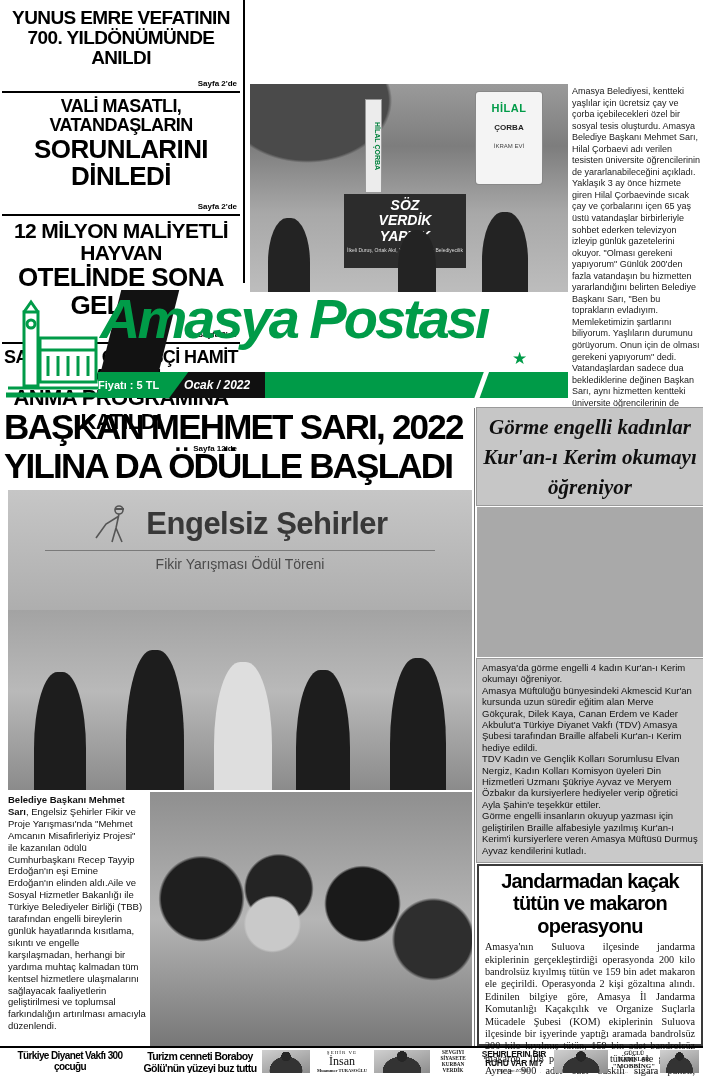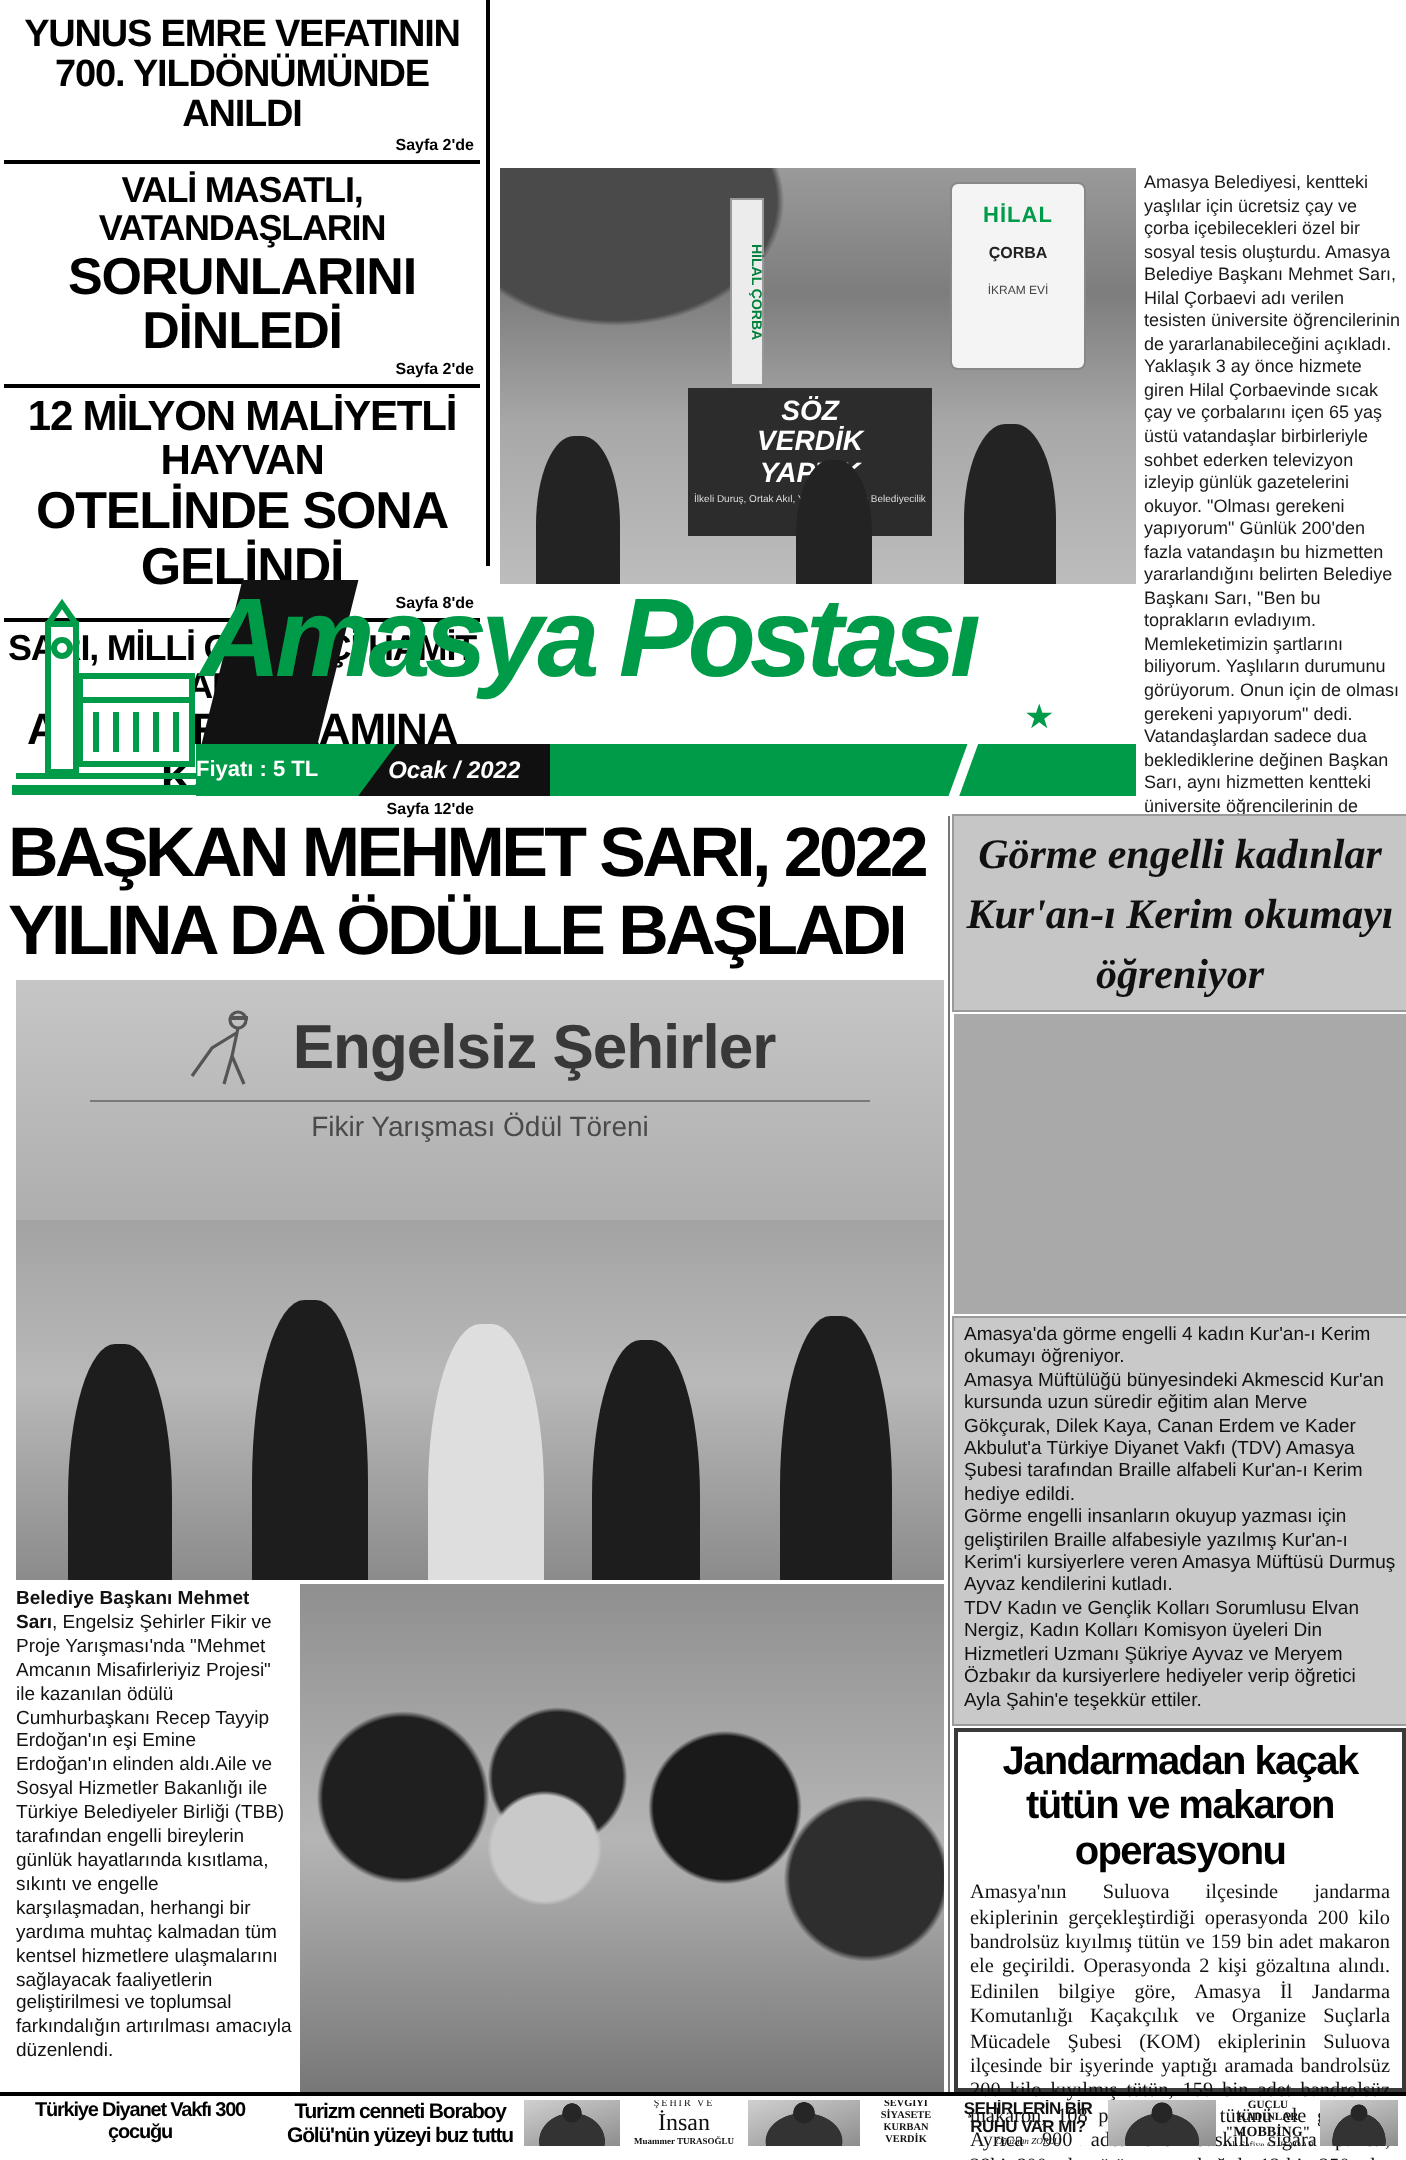--- a/index.html
+++ b/index.html
@@ -3,21 +3,21 @@
 <meta charset="utf-8">
 <style>
   * { margin:0; padding:0; box-sizing:border-box; }
   html,body { width:703px; height:1080px; background:#fff; font-family:"Liberation Sans",sans-serif; color:#000; overflow:hidden; }
   #page { position:relative; width:703px; height:1080px; background:#fff; }
 
   
   #teasers { position:absolute; left:2px; top:6px; width:238px; }
   .teaser { text-align:center; padding:2px 0 1px; }
   .teaser .tl { font-weight:bold; letter-spacing:-0.6px; line-height:1.06; display:block; }
-  .teaser .pg { display:block; text-align:right; font-size:8px; font-weight:bold; padding-right:3px; margin-top:0; }
+  .teaser .pg { display:block; text-align:right; font-size:8px; font-weight:bold; padding-right:3px; margin-top:11px; }
   .tdiv { border-top:2.5px solid #000; margin:2px 0; }
   #t1 .l1,#t1 .l2 { font-size:19px; }
   #t2 .l1 { font-size:18px; } #t2 .l2 { font-size:26px; }
   #t3 .l1 { font-size:21px; } #t3 .l2 { font-size:26px; }
   #t4 .l1 { font-size:18px; } #t4 .l2 { font-size:22px; }
   #vsep-top { position:absolute; left:243px; top:0; width:2px; height:283px; background:#000; }
 
   
   #top-headline { position:absolute; left:247px; top:4px; width:456px; text-align:center; font-size:27px; font-weight:bold; letter-spacing:-1px; line-height:1.2; }
   #top-photo { position:absolute; left:250px; top:84px; width:318px; height:208px; overflow:hidden;
@@ -35,21 +35,21 @@
   #soz-banner .s2 { font-size:5px; display:block; margin-top:3px; color:#ddd; }
   #top-side-text { position:absolute; left:572px; top:86px; width:130px; font-size:9px; line-height:11.55px; color:#1a1a1a; }
 
   
   #mast-shadow { position:absolute; left:110px; top:290px; width:58px; height:90px; background:#121212; transform:skewX(-14deg); }
   #mast-logo { position:absolute; left:4px; top:298px; width:96px; height:104px; }
   #mast-title { position:absolute; left:100px; top:286px; width:474px; font-size:56px; font-style:italic; font-weight:bold; color:#009b48; letter-spacing:-3px; white-space:nowrap; }
   #mast-star { position:absolute; left:512px; top:348px; color:#009b48; font-size:17px; }
   #mast-bar { position:absolute; left:98px; top:372px; width:470px; height:26px; background:#009b48; display:flex; align-items:center; }
   #mast-bar .info { flex:1; color:#fff; font-weight:bold; font-size:13px; padding-left:16px; }
-  #mast-bar .price { color:#fff; font-weight:bold; font-size:11px; margin-right:20px;text-align:right; }
+  #mast-bar .price { color:#fff; font-weight:bold; font-size:11px; margin-right:10px;text-align:right; }
   #mast-date { position:relative; width:96px; height:26px; background:#101010; clip-path:polygon(20% 0,100% 0,100% 100%,0 100%); display:flex; align-items:center; justify-content:center; color:#fff; font-weight:bold; font-style:italic; font-size:12px; }
   #mast-slash { position:absolute; right:84px; top:-3px; width:5px; height:33px; background:#fff; transform:rotate(20deg); z-index:2; }
 
   
   #main-headline { position:absolute; left:4px; top:408px; width:470px; font-size:35px; font-weight:bold; letter-spacing:-1.8px; line-height:1.1; }
   #main-photo { position:absolute; left:8px; top:490px; width:464px; height:300px; overflow:hidden; background:#bef264; }
   #mp-banner { position:absolute; left:0; top:0; width:464px; height:120px; background:linear-gradient(180deg,#c6c6c6,#aeaeae); text-align:center; }
   #mp-banner .row { display:flex; align-items:center; justify-content:center; gap:10px; margin-top:14px; }
   #mp-banner .btitle { font-size:31px; font-weight:bold; color:#383838; letter-spacing:-0.5px; }
   #mp-banner .brule { width:84%; height:1px; background:#7a7a7a; margin:6px auto 4px; }
@@ -223,22 +223,22 @@
     <span class="lead">Belediye Başkanı Mehmet Sarı</span><span>, Engelsiz Şehirler Fikir ve Proje Yarışması'nda "Mehmet Amcanın Misafirleriyiz Projesi" ile kazanılan ödülü Cumhurbaşkanı Recep Tayyip Erdoğan'ın eşi Emine Erdoğan'ın elinden aldı.Aile ve Sosyal Hizmetler Bakanlığı ile Türkiye Belediyeler Birliği (TBB) tarafından engelli bireylerin günlük hayatlarında kısıtlama, sıkıntı ve engelle karşılaşmadan, herhangi bir yardıma muhtaç kalmadan tüm kentsel hizmetlere ulaşmalarını sağlayacak faaliyetlerin geliştirilmesi ve toplumsal farkındalığın artırılması amacıyla düzenlendi.</span>
   </div>
   <div id="main-photo2"></div>
 
   <div id="rcol-sep"></div>
   <div id="qhead">Görme engelli kadınlar Kur'an-ı Kerim okumayı öğreniyor</div>
   <div id="qphoto"></div>
   <div id="qtext">
     <span>Amasya'da görme engelli 4 kadın Kur'an-ı Kerim okumayı öğreniyor.</span>
     <span>Amasya Müftülüğü bünyesindeki Akmescid Kur'an kursunda uzun süredir eğitim alan Merve Gökçurak, Dilek Kaya, Canan Erdem ve Kader Akbulut'a Türkiye Diyanet Vakfı (TDV) Amasya Şubesi tarafından Braille alfabeli Kur'an-ı Kerim hediye edildi.</span>
+    <span>TDV Kadın ve Gençlik Kolları Sorumlusu Elvan Nergiz, Kadın Kolları Komisyon üyeleri Din Hizmetleri Uzmanı Şükriye Ayvaz ve Meryem Özbakır da kursiyerlere hediyeler verip öğretici Ayla Şahin'e teşekkür ettiler.</span>
     <span>Görme engelli insanların okuyup yazması için geliştirilen Braille alfabesiyle yazılmış Kur'an-ı Kerim'i kursiyerlere veren Amasya Müftüsü Durmuş Ayvaz kendilerini kutladı.</span>
-    <span>TDV Kadın ve Gençlik Kolları Sorumlusu Elvan Nergiz, Kadın Kolları Komisyon üyeleri Din Hizmetleri Uzmanı Şükriye Ayvaz ve Meryem Özbakır da kursiyerlere hediyeler verip öğretici Ayla Şahin'e teşekkür ettiler.</span>
   </div>
   <div id="jbox">
     <div class="jhead">Jandarmadan  kaçak tütün ve makaron operasyonu</div>
     <div class="jbody">Amasya'nın Suluova ilçesinde jandarma ekiplerinin gerçekleştirdiği operasyonda 200 kilo bandrolsüz kıyılmış tütün ve 159 bin adet makaron ele geçirildi. Operasyonda 2 kişi gözaltına alındı.  Edinilen bilgiye göre, Amasya İl Jandarma Komutanlığı Kaçakçılık ve Organize Suçlarla Mücadele Şubesi (KOM) ekiplerinin Suluova ilçesinde bir işyerinde yaptığı aramada bandrolsüz 200 kilo kıyılmış tütün, 159 bin adet bandrolsüz makaron, 108 paket nargile tütünü ele geçirildi. Ayrıca 900 adet özel baskılı sigara paketi, 28bin800 adet tütün sarma kağıdı, 12 bin 250 adet sigara filtresi, 3 adet tütün sarma makinesi tespit edildi. Gözaltına alınan iki kişinin ifadelerinin ardından serbest bırakıldıkları bildirildi.</div>
   </div>
 
   <div id="strip">
     <div class="st st-teaser" id="stA">
       <span class="l l1">Türkiye Diyanet Vakfı 300 çocuğu</span>
       <span class="l l2">'kış bayramı' ile sevindirdi</span>

